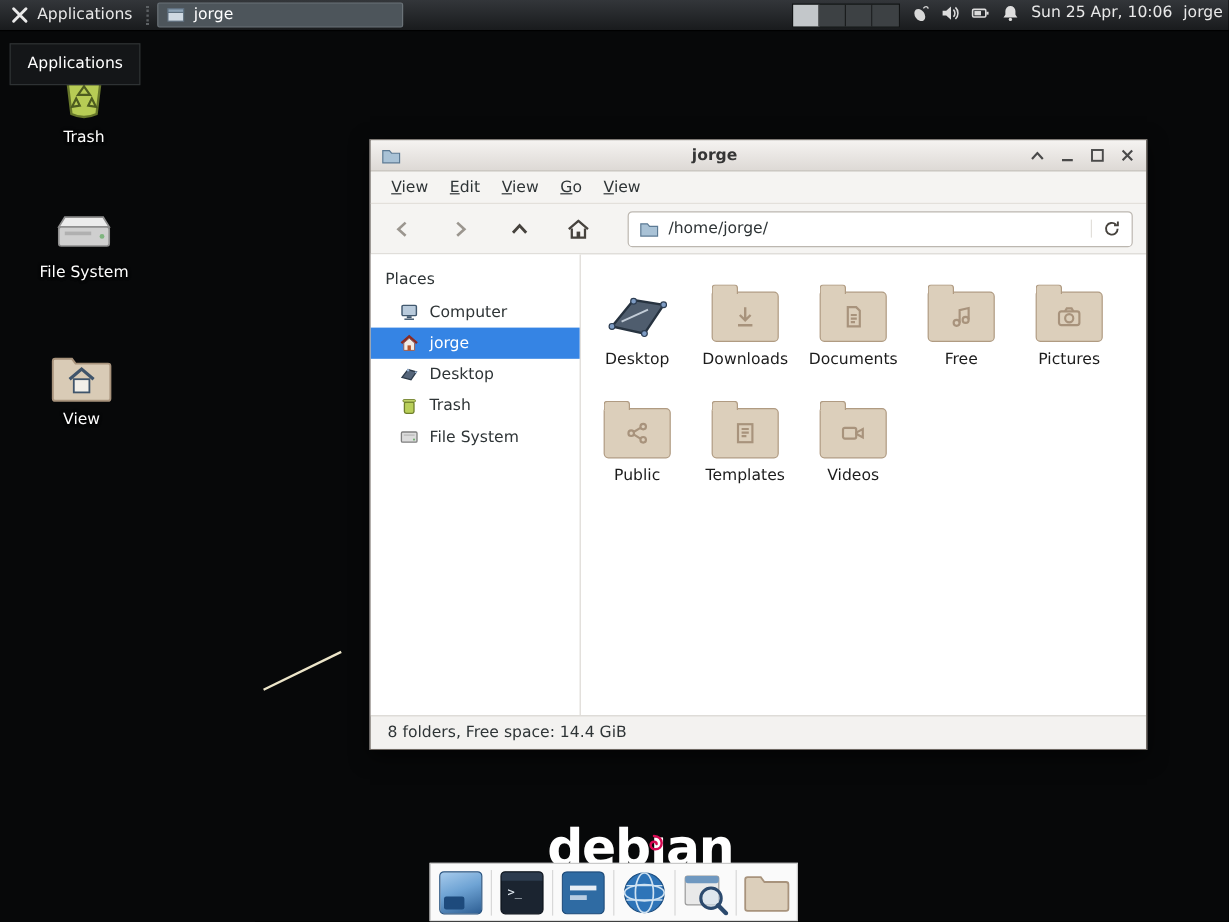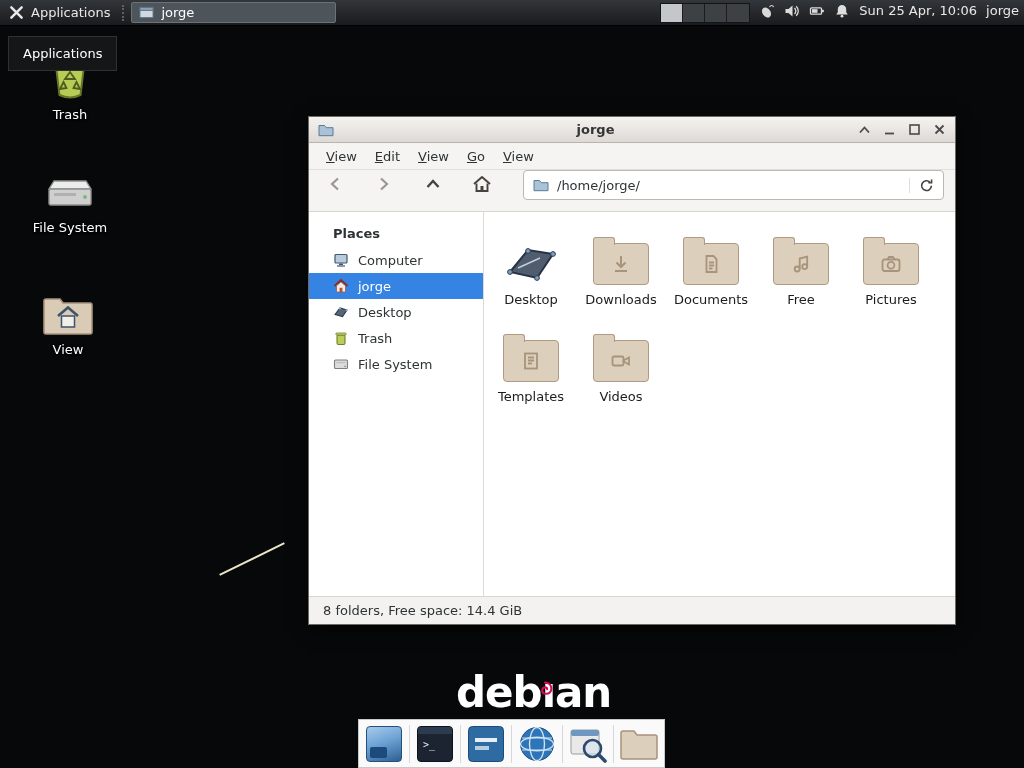--- a/index.html
+++ b/index.html
@@ -43,50 +43,50 @@
               display:flex; align-items:center; padding:0 9px; gap:6px; flex:0 0 auto; }
   .win-title { flex:1; text-align:center; font-weight:bold; font-size:13px; color:#353535; }
   .tb-btns { display:flex; gap:11px; align-items:center; }
   .tbb { display:flex; width:14px; height:14px; align-items:center; justify-content:center; }
 
   .menubar { height:27px; background:#f5f4f2; border-bottom:1px solid #e3e0db; display:flex; align-items:center;
              padding:0 8px; font-size:13px; color:#2e3436; flex:0 0 auto; }
   .menu-item { display:inline-block; padding:4px 9px; }
   .menu-item::first-letter { text-decoration:underline; }
 
-  .toolbar { height:41px; background:#f5f4f2; display:flex; padding:0 11px; gap:19px; flex:0 0 auto; }
+  .toolbar { height:41px; background:#f5f4f2; display:flex; align-items:center; padding:0 11px; gap:19px; flex:0 0 auto; }
   .tool-btn { width:30px; height:28px; display:flex; align-items:center; justify-content:center; border-radius:3px; }
   .pathbar { flex:1; height:30px; margin-left:7px; background:#fff; border:1px solid #bcb7b0; border-radius:4px;
              display:flex; align-items:center; padding:0 9px; gap:8px; font-size:13px; color:#2e3436; }
   .path-text { flex:1; }
   .reload-btn { display:flex; padding-left:9px; border-left:1px solid #e2dfda; }
 
   .content { flex:1 1 auto; min-height:0; display:flex; background:#fff; border-top:1px solid #d9d6d1; }
   .sidebar { width:175px; flex:0 0 175px; border-right:1px solid #dcd9d4; background:#fff; padding-top:7px;
              font-size:13px; color:#2e3436; }
-  .side-header { font-weight:bold; padding:7px 12px 6px 12px;margin-left:12px; }
+  .side-header { font-weight:normal; padding:7px 12px 6px 12px; }
   .side-item { display:flex; align-items:center; gap:9px; height:26px; padding-left:24px; }
   .side-item.selected { background:#3584e4; color:#fff; }
   .side-item .sicon { display:flex; width:16px; }
 
   .files { flex:1; padding:16px 0 0 2px; display:flex; flex-wrap:wrap; align-content:flex-start; }
   .fitem { width:90px; height:97px; display:flex; flex-direction:column; align-items:center; justify-content:flex-start;
            font-size:13px; color:#1c1c1c; padding-top:5px; gap:8px; }
   .ficon-wrap { height:52px; display:flex; align-items:flex-end; justify-content:center; }
   .ficon-folder { position:relative; width:56px; height:42px; background:#dccfbb; border:1px solid #b09b82;
                   border-radius:2px 4px 4px 4px; display:flex; align-items:center; justify-content:center; }
   .ficon-folder::before { content:""; position:absolute; top:-7px; left:-1px; width:20px; height:7px;
                   background:#dccfbb; border:1px solid #b09b82; border-bottom:none; border-radius:3px 3px 0 0; }
   .flabel { line-height:1.1; text-align:center; }
 
   .statusbar { height:28px; background:#f3f2f0; border-top:1px solid #d9d6d1; display:flex; align-items:center;
                padding:0 14px; font-size:13px; color:#2e3436; flex:0 0 auto; }
 
   
-  .debian { position:absolute; left:456px; top:668px; color:#fff; font-size:42px; font-weight:bold;
+  .debian { position:absolute; left:456px; top:682px; color:#fff; font-size:42px; font-weight:bold;
             letter-spacing:-1px; z-index:5; display:flex; align-items:flex-end; }
   .i-wrap { position:relative; }
   .swirl { position:absolute; left:-5px; top:-9px; }
 
   
   .dock { position:absolute; left:358px; top:719px; width:307px; height:49px; background:#fafafa;
           border:1px solid #c9c9c9; display:flex; align-items:center; justify-content:space-evenly; z-index:30; }
   .dock-sep { width:1px; height:38px; background:#d8d8d8; }
   .dock-item { width:42px; height:42px; display:flex; align-items:center; justify-content:center; }
   .dk-display { position:relative; width:36px; height:36px; border-radius:4px; border:1px solid #24507e;
@@ -403,20 +403,33 @@
             <svg width="22" height="22" viewBox="0 0 22 22" fill="none" stroke="#a8937c" stroke-width="1.8">
                   <rect x="2.5" y="6.5" width="17" height="11.5" rx="2"></rect>
                   <circle cx="11" cy="12.2" r="3.4"></circle>
                   <path d="M7.5 6.5 L9 4 h4 l1.5 2.5"></path>
                 </svg>
           </span>
             </span>
           <span class="flabel">Pictures</span>
         </div>
 
+        <div class="fitem">
+          <span class="ficon-wrap">
+              <span class="ficon-folder">
+            <svg width="22" height="22" viewBox="0 0 22 22" fill="none" stroke="#a8937c" stroke-width="1.8">
+                  <circle cx="6" cy="11" r="2.3"></circle>
+                  <circle cx="16" cy="5.5" r="2.3"></circle>
+                  <circle cx="16" cy="16.5" r="2.3"></circle>
+                  <path d="M8 10 L14 6.4 M8 12 L14 15.7"></path>
+                </svg>
+          </span>
+            </span>
+          <span class="flabel">Public</span>
+        </div>
 
         <div class="fitem">
           <span class="ficon-wrap">
               <span class="ficon-folder">
             <svg width="22" height="22" viewBox="0 0 22 22" fill="none" stroke="#a8937c" stroke-width="1.8">
                   <rect x="5" y="3.5" width="12" height="15"></rect>
                   <path d="M8 7.5 h6 M8 10.5 h6 M8 13.5 h4"></path>
                 </svg>
           </span>
             </span>

